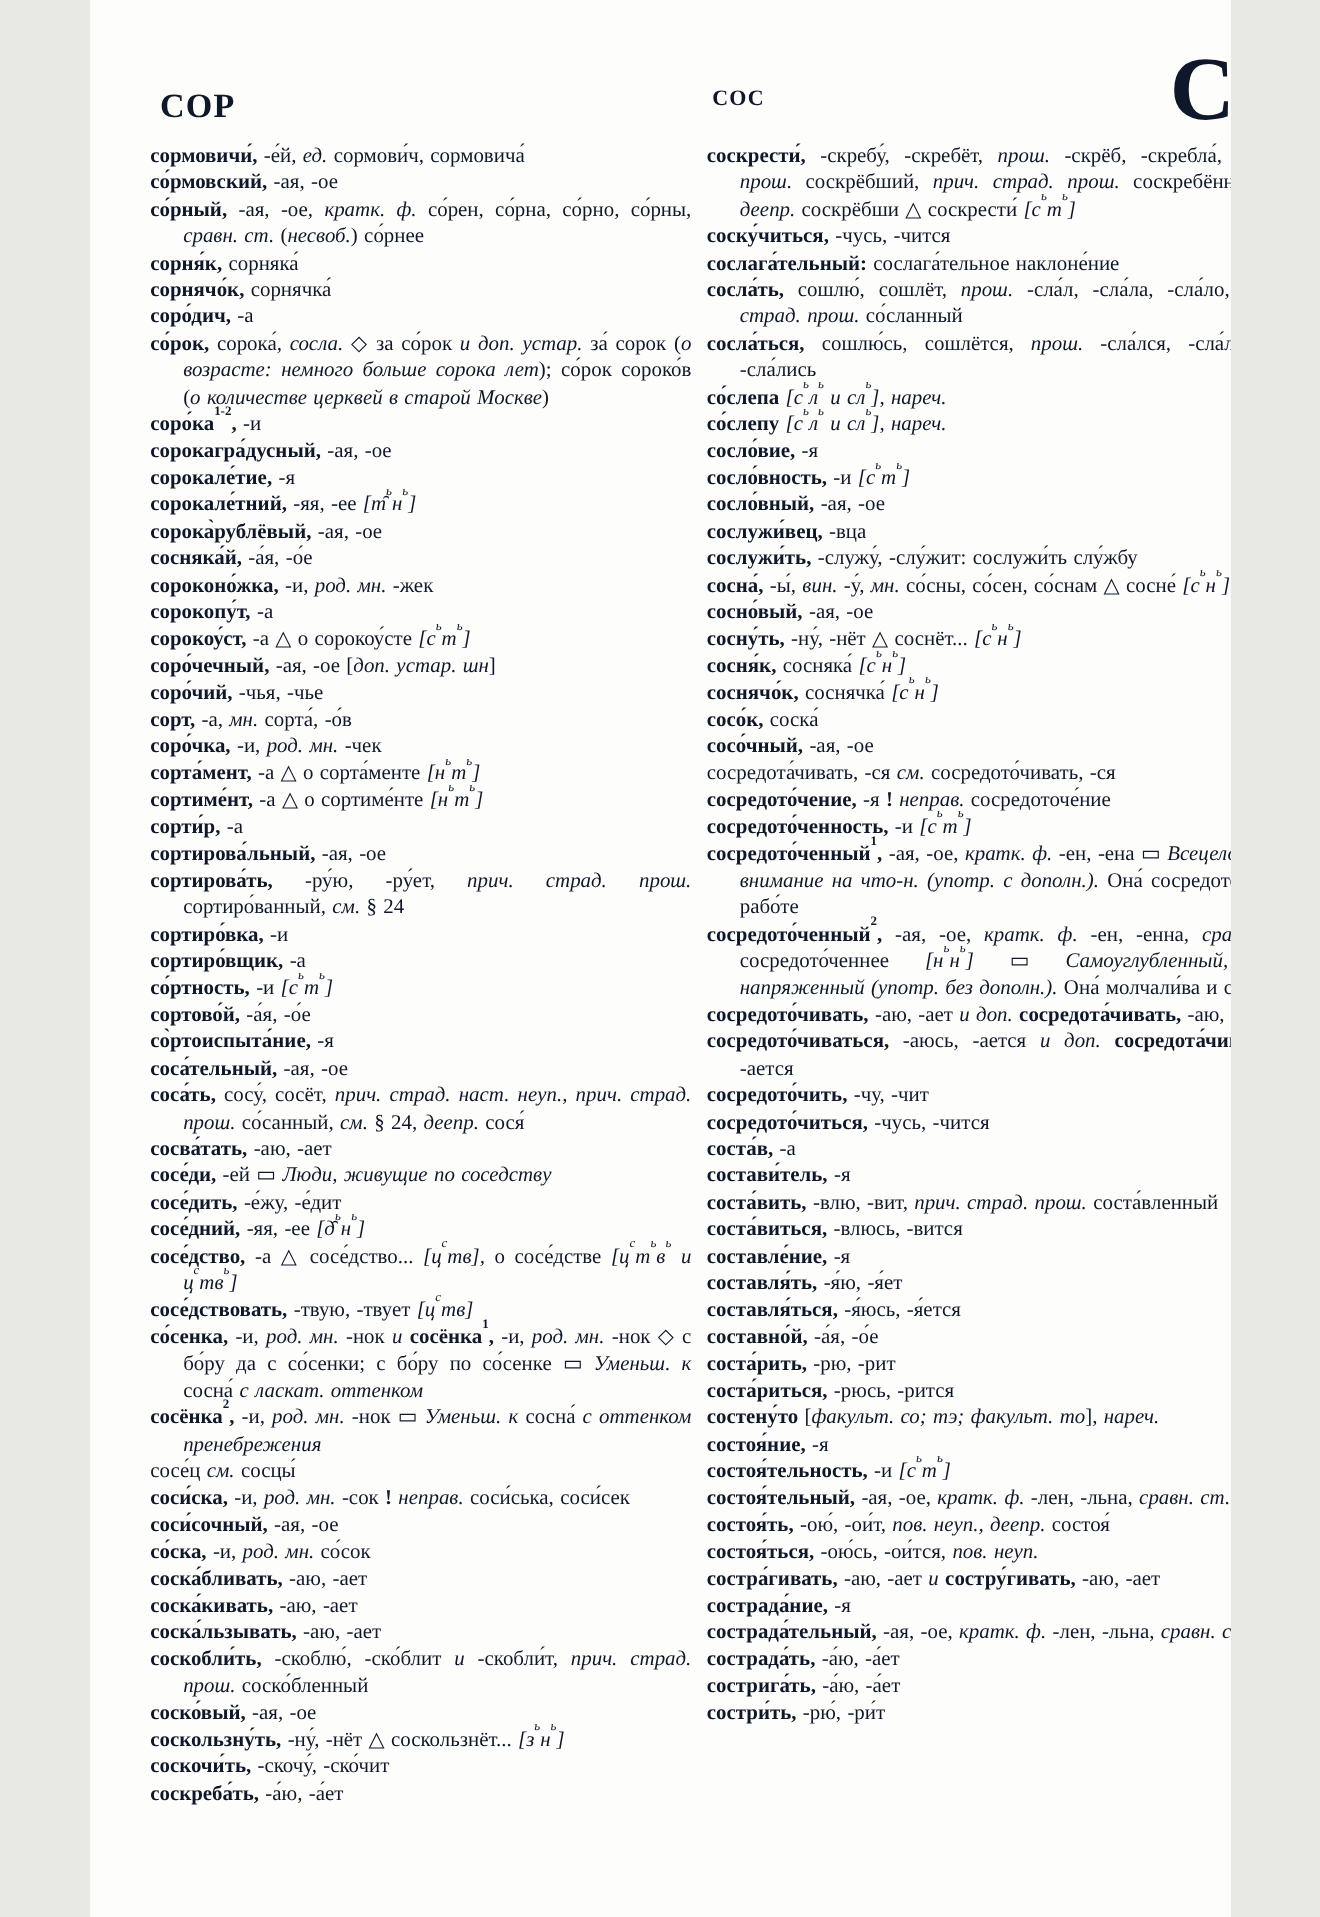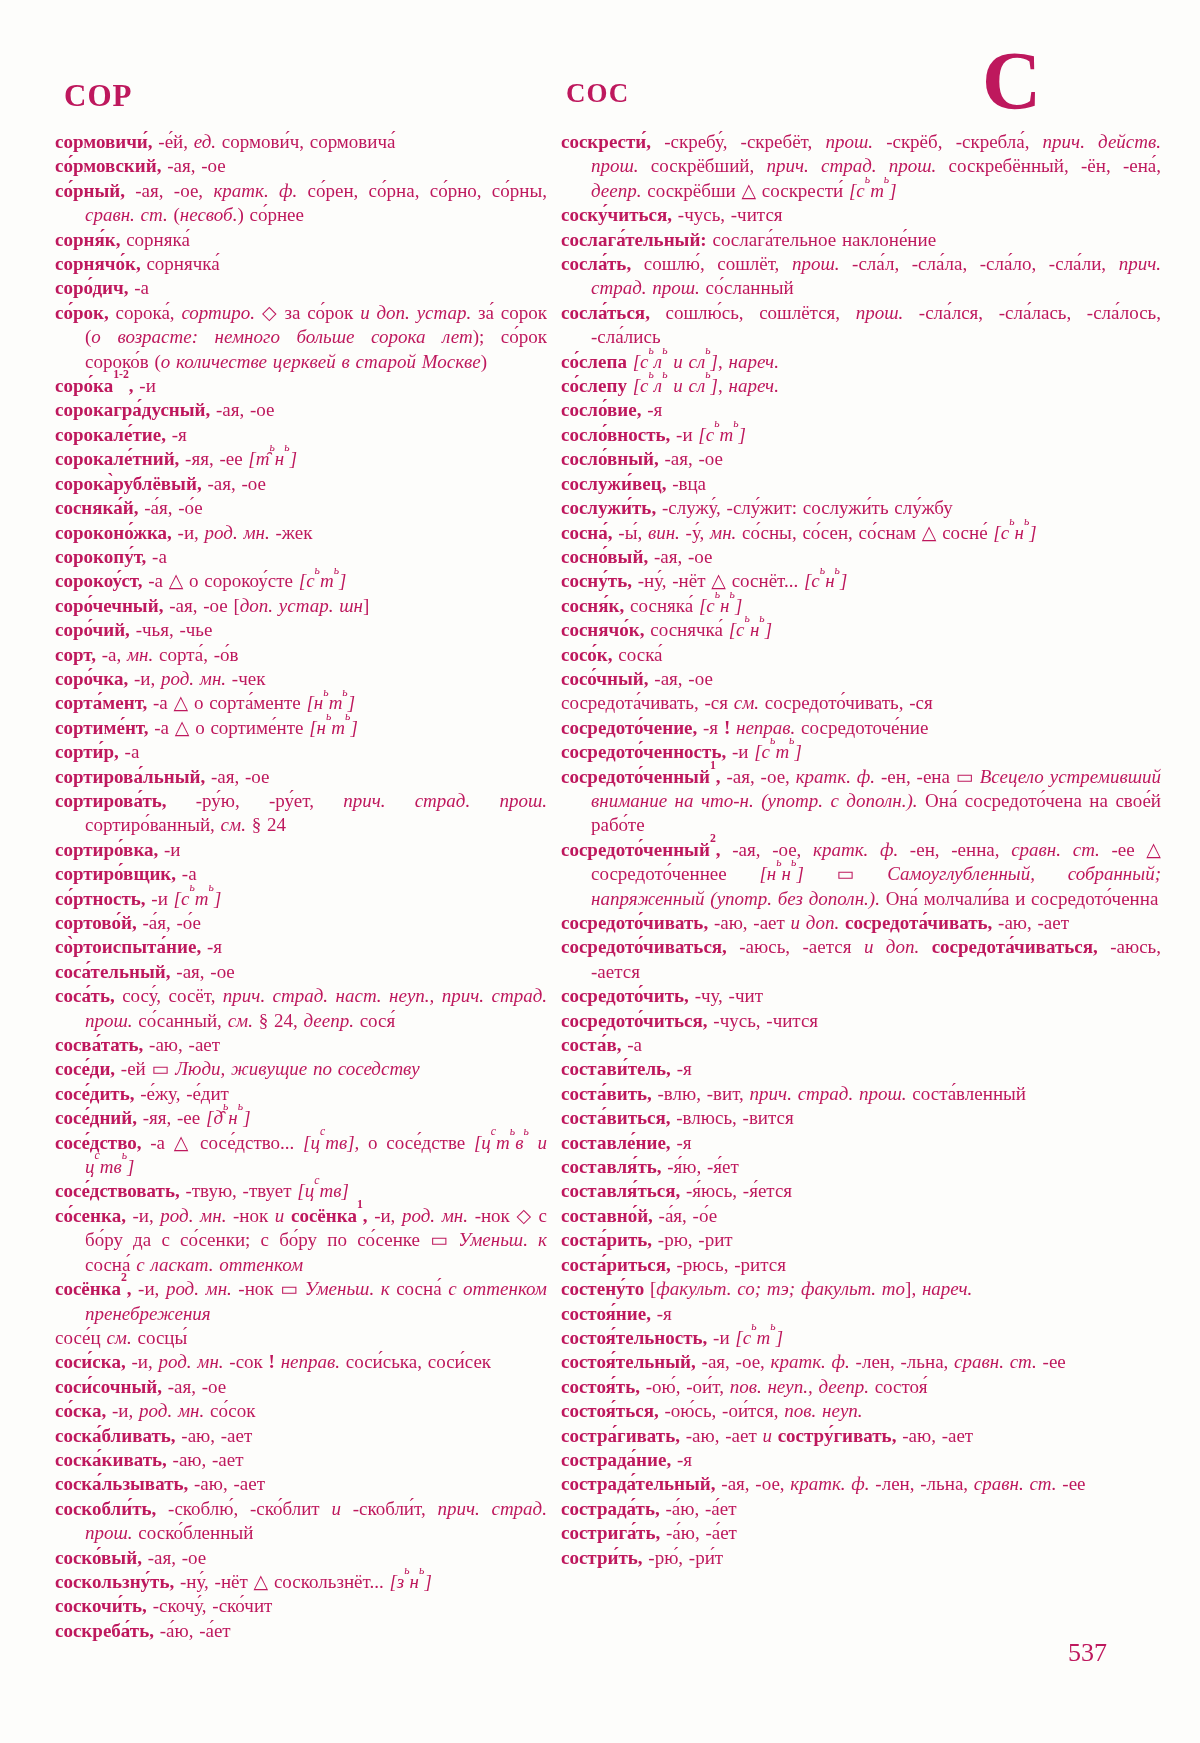--- a/index.html
+++ b/index.html
@@ -1,19 +1,19 @@
 <!DOCTYPE html>
 <html><head>
 <meta charset="utf-8">
 <style>
   html,body{margin:0;padding:0;background:#e8e8e4;}
-  .page{position:relative;width:1200px;height:1743px;background:#fdfdfb;margin:0 auto;
-        font-family:"Liberation Serif","DejaVu Serif",serif;color:#be185d;overflow:hidden;}
+  .page{position:relative;width:1008px;height:1743px;background:#fdfdfb;margin:0 auto;
+        font-family:"Liberation Serif","DejaVu Serif",serif;color:#0f172a;overflow:hidden;padding-left:29px;}
   .running-head-left{position:absolute;left:64px;top:78px;font-size:31px;font-weight:bold;letter-spacing:1px;}
-  .running-head-right{position:absolute;left:566px;top:78px;font-size:27px;font-weight:bold;letter-spacing:1px;}
+  .running-head-right{position:absolute;left:566px;top:78px;font-size:20px;font-weight:bold;letter-spacing:1px;}
   .section-letter{position:absolute;left:982px;top:40px;font-size:82px;font-weight:bold;line-height:1;}
   .columns{position:absolute;left:55px;top:130px;display:flex;gap:14px;}
   .col{display:block;}
   .col-left{width:492px;}
   .col-right{width:600px;}
   .entry{margin:0;padding-left:30px;text-indent:-30px;font-size:19px;line-height:24.4px;
          text-align:justify;word-spacing:1px;}
   .entry .b{font-weight:bold;}
   .entry .i{font-style:italic;}
   .entry sup{font-size:62%;line-height:0;position:relative;top:-0.55em;}
@@ -28,21 +28,21 @@
   <span class="section-letter">С</span>
 
   <div class="columns">
     <div class="col col-left">
         <p class="entry"><span class="b">сормовичи́,</span><span> -е́й, </span><span class="i">ед.</span><span> сормови́ч, сормовича́</span></p>
         <p class="entry"><span class="b">со́рмовский,</span><span> -ая, -ое</span></p>
         <p class="entry"><span class="b">со́рный,</span><span> -ая, -ое, </span><span class="i">кратк. ф.</span><span> со́рен, со́рна, со́рно, со́рны, </span><span class="i">сравн. ст.</span><span> (</span><span class="i">несвоб.</span><span>) со́рнее</span></p>
         <p class="entry"><span class="b">сорня́к,</span><span> сорняка́</span></p>
         <p class="entry"><span class="b">сорнячо́к,</span><span> сорнячка́</span></p>
         <p class="entry"><span class="b">соро́дич,</span><span> -а</span></p>
-        <p class="entry"><span class="b">со́рок,</span><span> сорока́, </span><span class="i">сортиро.</span><span> ◇ за со́рок </span><span class="i">и доп. устар.</span><span> за́ сорок (</span><span class="i">о возрасте: немного больше сорока лет</span><span>); со́рок сороко́в (</span><span class="i">о количестве церквей в старой Москве</span><span>)</span></p>
+        <p class="entry"><span class="b">со́рок,</span><span> сорока́, </span><span class="i">сосла.</span><span> ◇ за со́рок </span><span class="i">и доп. устар.</span><span> за́ сорок (</span><span class="i">о возрасте: немного больше сорока лет</span><span>); со́рок сороко́в (</span><span class="i">о количестве церквей в старой Москве</span><span>)</span></p>
         <p class="entry"><span class="b">соро́ка<sup>1-2</sup>,</span><span> -и</span></p>
         <p class="entry"><span class="b">сорокагра́дусный,</span><span> -ая, -ое</span></p>
         <p class="entry"><span class="b">сорокале́тие,</span><span> -я</span></p>
         <p class="entry"><span class="b">сорокале́тний,</span><span> -яя, -ее </span><span class="i">[т̑<sup>ь</sup>н<sup>ь</sup>]</span></p>
         <p class="entry"><span class="b">сорока̀рублёвый,</span><span> -ая, -ое</span></p>
         <p class="entry"><span class="b">сосняка́й,</span><span> -а́я, -о́е</span></p>
         <p class="entry"><span class="b">сороконо́жка,</span><span> -и, </span><span class="i">род. мн.</span><span> -жек</span></p>
         <p class="entry"><span class="b">сорокопу́т,</span><span> -а</span></p>
         <p class="entry"><span class="b">сорокоу́ст,</span><span> -а △ о сорокоу́сте </span><span class="i">[с<sup>ь</sup>т<sup>ь</sup>]</span></p>
         <p class="entry"><span class="b">соро́чечный,</span><span> -ая, -ое [</span><span class="i">доп. устар. шн</span><span>]</span></p>

